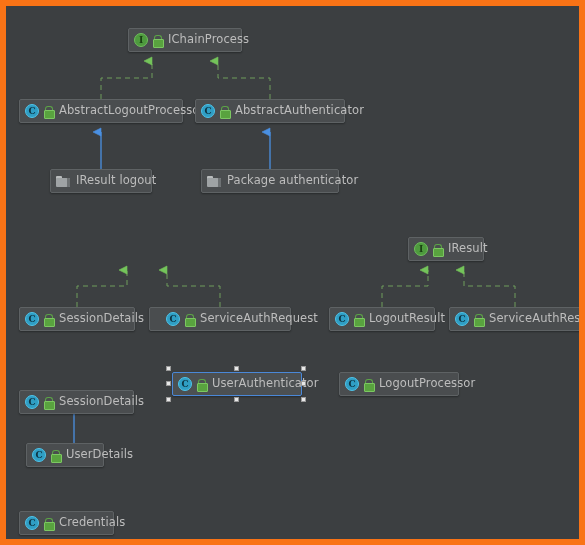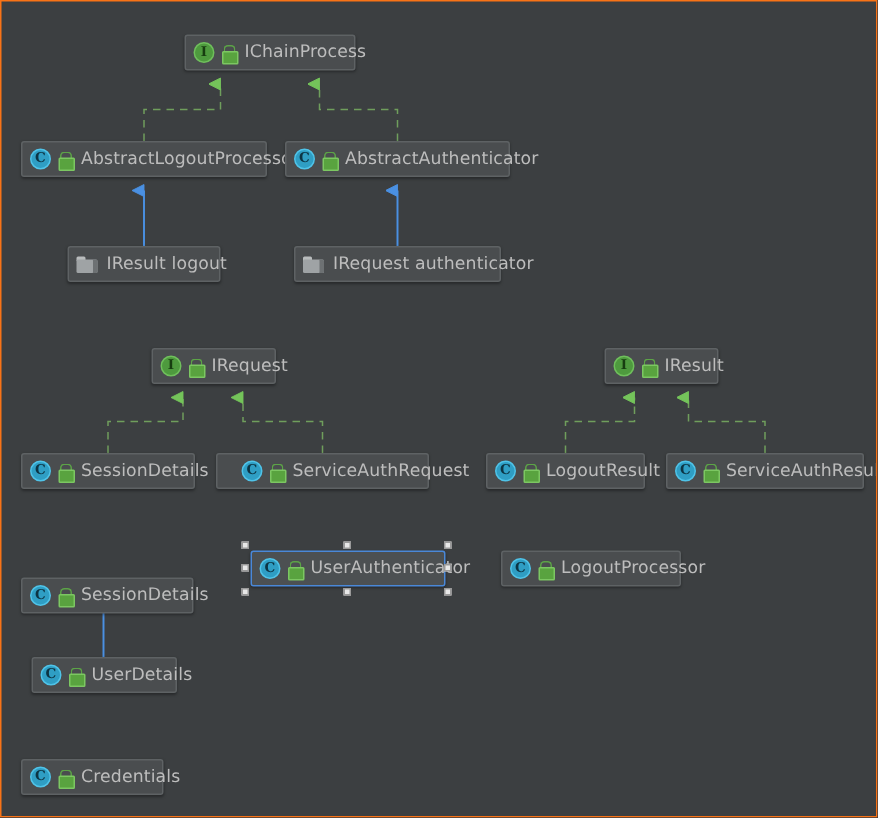--- a/index.html
+++ b/index.html
@@ -7,21 +7,21 @@
   html, body {
     margin: 0; padding: 0;
     background: #3c3f41;
     font-family: "DejaVu Sans", "Liberation Sans", sans-serif;
   }
   #diagram-canvas {
     position: relative;
     width: 585px;
     height: 545px;
     background: #3c3f41;
-    border: 1px solid #f97316;
+    border: 6px solid #f97316;
     overflow: hidden;
   }
 
   
   #edges-layer {
     position: absolute;
     left: 0; top: 0;
     width: 585px; height: 545px;
     pointer-events: none;
   }
@@ -218,28 +218,23 @@
     <span class="node-label">AbstractAuthenticator</span>
   </div>
 
   <div class="node" style="left:44px;top:163px;width:102px;">
     <span class="icon-folder"></span>
     <span class="node-label">IResult logout</span>
   </div>
 
   <div class="node" style="left:195px;top:163px;width:138px;">
     <span class="icon-folder"></span>
-    <span class="node-label">IRequest authenticator</span>
-  </div>
-
-  <div class="node" style="left:100px;top:231px;width:83px;">
-    <span class="icon-iface"></span>
-    <span class="icon-lock"></span>
-    <span class="node-label">IRequest</span>
-  </div>
+    <span class="node-label">Package authenticator</span>
+  </div>
+
 
   <div class="node" style="left:402px;top:231px;width:76px;">
     <span class="icon-iface"></span>
     <span class="icon-lock"></span>
     <span class="node-label">IResult</span>
   </div>
 
   <div class="node" style="left:13px;top:301px;width:116px;">
     <span class="icon-class"></span>
     <span class="icon-lock"></span>
@@ -284,21 +279,21 @@
   <div class="sel-handle" style="left:160px;top:391px;"></div>
   <div class="sel-handle" style="left:228px;top:391px;"></div>
   <div class="sel-handle" style="left:295px;top:391px;"></div>
 
   <div class="node" style="left:333px;top:366px;width:120px;">
     <span class="icon-class"></span>
     <span class="icon-lock"></span>
     <span class="node-label">LogoutProcessor</span>
   </div>
 
-  <div class="node" style="left:20px;top:437px;width:97px;">
+  <div class="node" style="left:20px;top:437px;width:78px;">
     <span class="icon-class"></span>
     <span class="icon-lock"></span>
     <span class="node-label">UserDetails</span>
   </div>
 
   <div class="node" style="left:13px;top:505px;width:95px;">
     <span class="icon-class"></span>
     <span class="icon-lock"></span>
     <span class="node-label">Credentials</span>
   </div>

